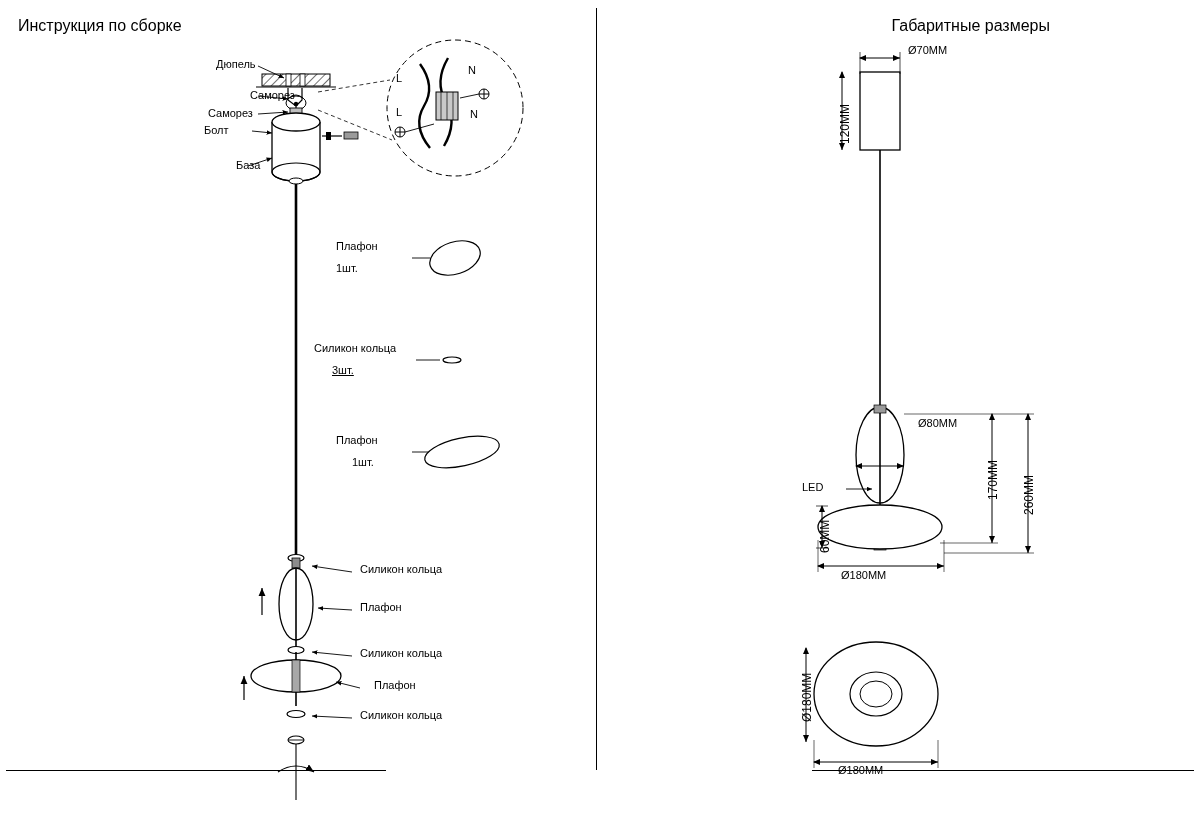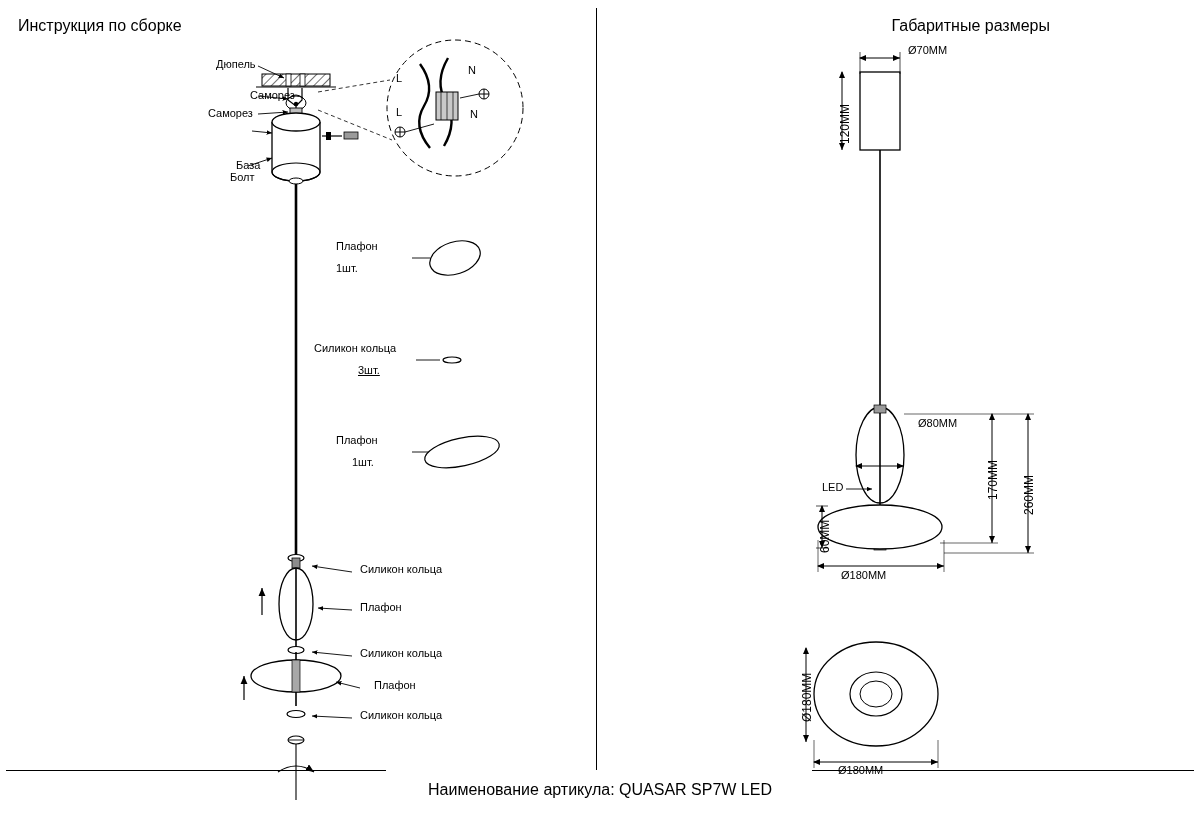--- a/index.html
+++ b/index.html
@@ -96,21 +96,20 @@
 <body>
 
 <div class="page">
 
   <div class="divider"></div>
   <div class="footer-line-left"></div>
   <div class="footer-line-right"></div>
 
   <div class="title-left">Инструкция по сборке</div>
   <div class="title-right">Габаритные размеры</div>
-  <div class="footer-title">Наименование артикула: QUASAR SP7W LED</div>
 
   <svg class="layer" viewBox="0 0 1200 828">
     <defs>
       <pattern id="hatch" width="6" height="6" patternUnits="userSpaceOnUse" patternTransform="rotate(45)">
         <line x1="0" y1="0" x2="0" y2="6" stroke="#000" stroke-width="1.1"></line>
       </pattern>
       <marker id="arrow" markerWidth="8" markerHeight="8" refX="7" refY="3" orient="auto">
         <path d="M0,0 L7,3 L0,6 z" fill="#000"></path>
       </marker>
       <marker id="arrowS" markerWidth="7" markerHeight="7" refX="6" refY="2.6" orient="auto">
@@ -210,33 +209,33 @@
     <line x1="352" y1="718" x2="312" y2="716" stroke="#000" stroke-width="0.9" marker-end="url(#arrowS)"></line>
 
     <line x1="412" y1="258" x2="430" y2="258" stroke="#000" stroke-width="0.9"></line>
     <line x1="416" y1="360" x2="440" y2="360" stroke="#000" stroke-width="0.9"></line>
     <line x1="412" y1="452" x2="428" y2="452" stroke="#000" stroke-width="0.9"></line>
   </svg>
 
   <div class="lbl sm" style="left:216px; top:58px;">Дюпель</div>
   <div class="lbl sm" style="left:210px; top:89px;margin-left:40px;">Саморез</div>
   <div class="lbl sm" style="left:208px; top:107px;">Саморез</div>
-  <div class="lbl sm" style="left:230px; top:124px;margin-top:47px;">Болт</div>
+  <div class="lbl sm" style="left:204px; top:124px;">Болт</div>
   <div class="lbl sm" style="left:236px; top:159px;">База</div>
 
   <div class="lbl sm" style="left:396px; top:72px;">L</div>
   <div class="lbl sm" style="left:468px; top:64px;">N</div>
   <div class="lbl sm" style="left:396px; top:106px;">L</div>
   <div class="lbl sm" style="left:470px; top:108px;">N</div>
 
   <div class="lbl" style="left:336px; top:240px;">Плафон</div>
   <div class="lbl" style="left:336px; top:262px;">1шт.</div>
 
   <div class="lbl" style="left:314px; top:342px;">Силикон кольца</div>
-  <div class="lbl" style="left:358px; top:364px;text-decoration:underline;">3шт.</div>
+  <div class="lbl" style="left:332px; top:364px;text-decoration:underline;">3шт.</div>
 
   <div class="lbl" style="left:336px; top:434px;">Плафон</div>
   <div class="lbl" style="left:352px; top:456px;">1шт.</div>
 
   <div class="lbl" style="left:360px; top:563px;">Силикон кольца</div>
   <div class="lbl" style="left:360px; top:601px;">Плафон</div>
   <div class="lbl" style="left:360px; top:647px;">Силикон кольца</div>
   <div class="lbl" style="left:374px; top:679px;">Плафон</div>
   <div class="lbl" style="left:360px; top:709px;">Силикон кольца</div>
 
@@ -301,17 +300,17 @@
     </defs>
   </svg>
 
   <div class="lbl" style="left:908px; top:44px;">Ø70ММ</div>
   <div class="vert" style="left:838px; top:144px;">120ММ</div>
   <div class="lbl" style="left:918px; top:417px;">Ø80ММ</div>
   <div class="vert" style="left:986px; top:500px;">170ММ</div>
   <div class="vert" style="left:1022px; top:515px;">260ММ</div>
   <div class="vert" style="left:818px; top:553px;">60ММ</div>
   <div class="lbl" style="left:841px; top:569px;">Ø180ММ</div>
-  <div class="lbl" style="left:802px; top:481px;margin-left:20px;">LED</div>
+  <div class="lbl" style="left:802px; top:481px;">LED</div>
   <div class="vert" style="left:800px; top:722px;">Ø180ММ</div>
   <div class="lbl" style="left:838px; top:764px;">Ø180ММ</div>
 
 </div>
 
 </body></html>

